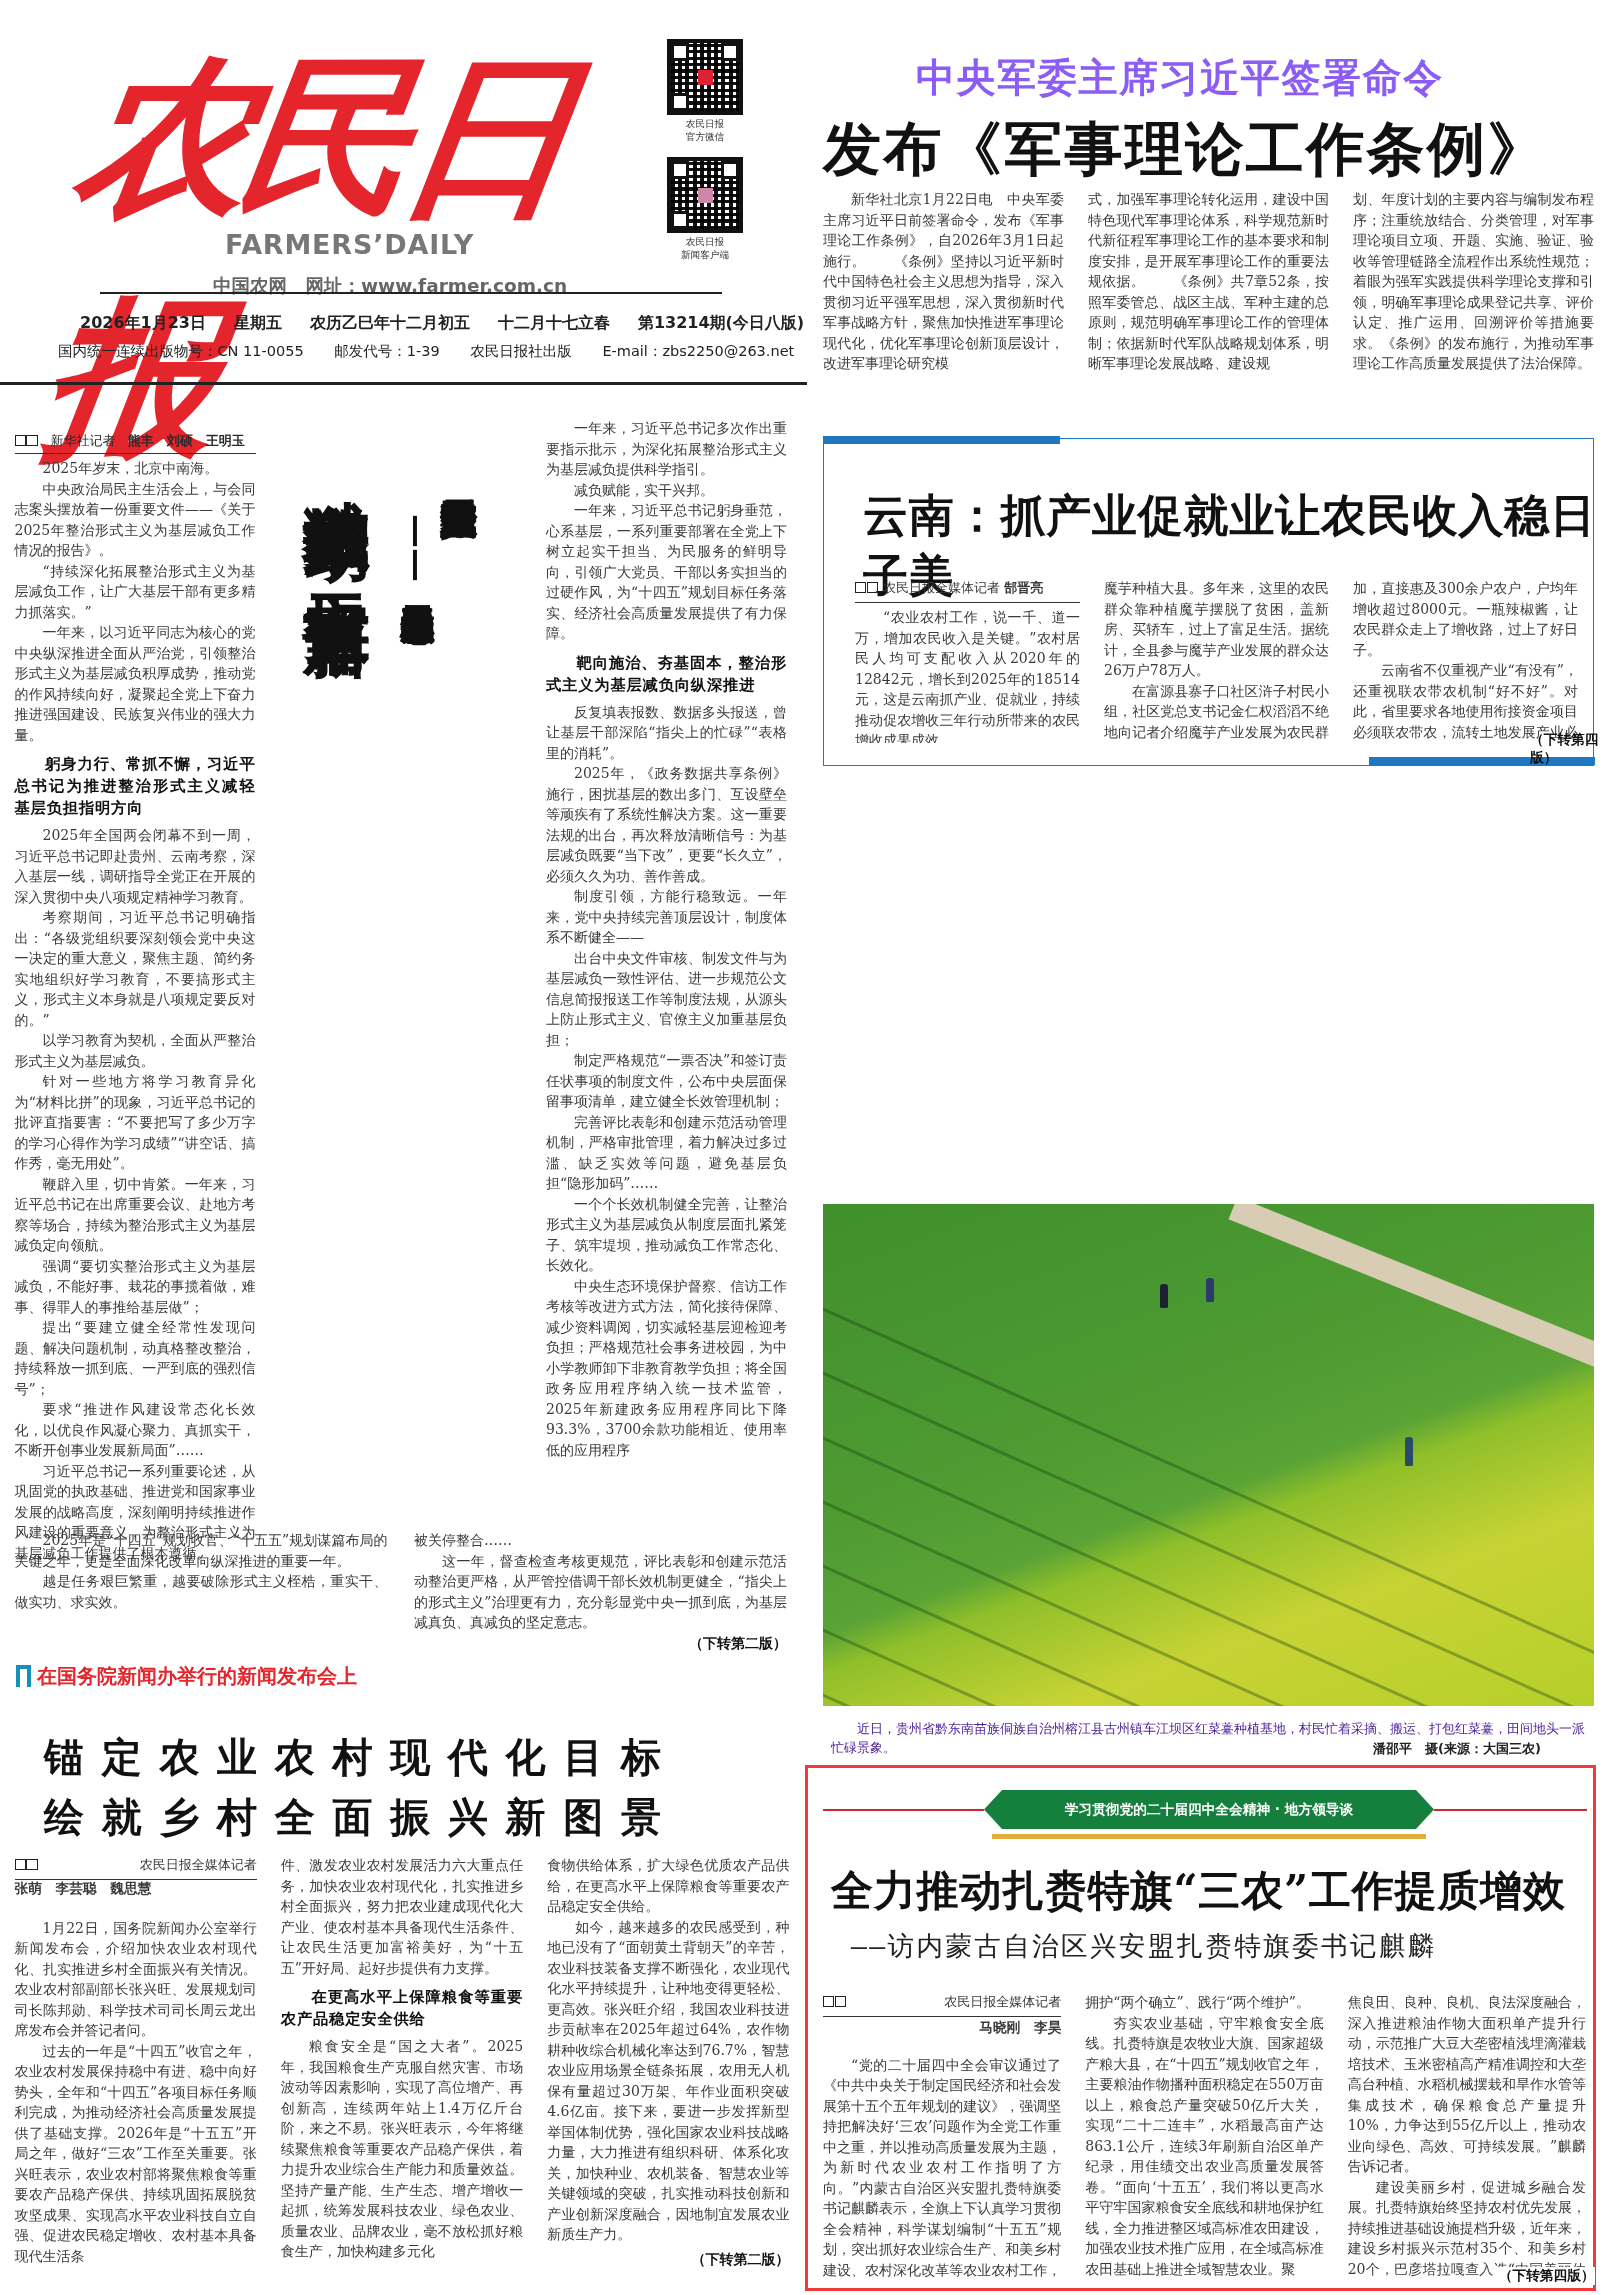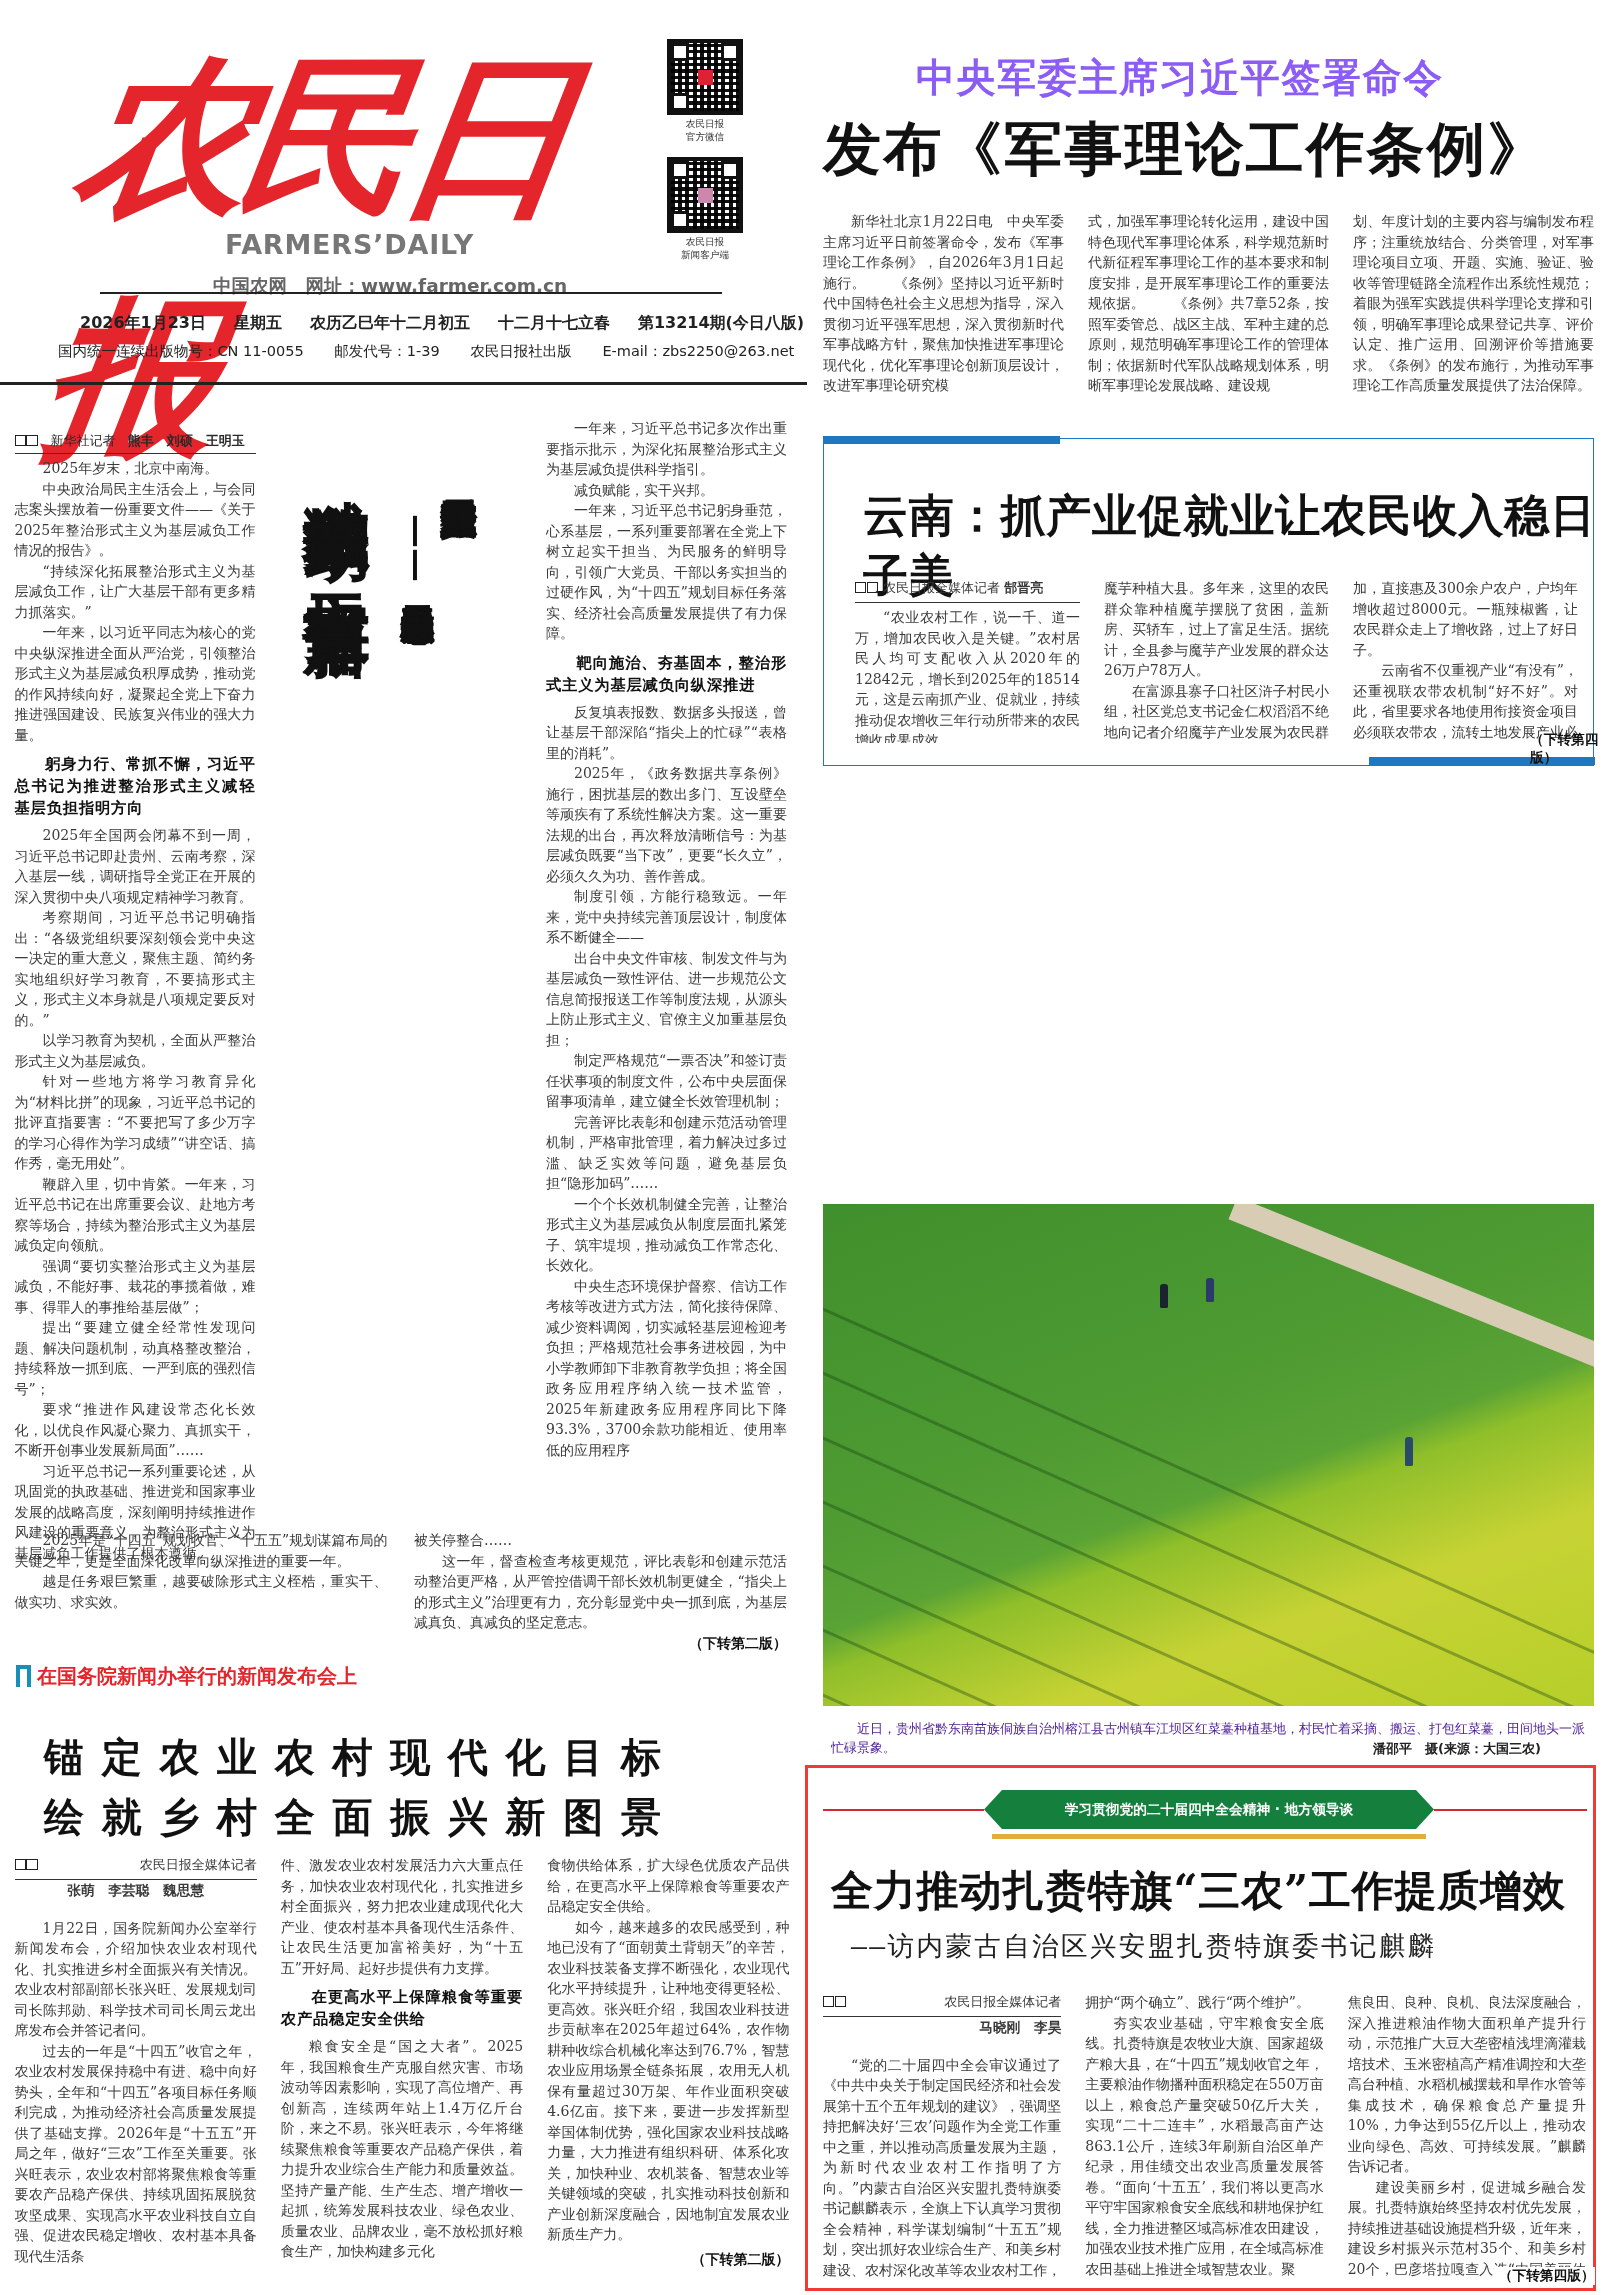--- a/index.html
+++ b/index.html
@@ -103,21 +103,21 @@
 <div class="abs pub-line sans">
   <span>国内统一连续出版物号：CN 11-0055</span>
   <span>邮发代号：1-39</span>
   <span>农民日报社出版</span>
   <span>E-mail：zbs2250@263.net</span>
 </div>
 <div class="abs rule" style="left:0;top:382px;width:807px;height:3.2px;"></div>
 
 <div class="abs lead-kicker">中央军委主席习近平签署命令</div>
 <div class="abs lead-title">发布《军事理论工作条例》</div>
-<div class="abs col3 body-text" style="left:823px;top:211px;width:771px;height:197px;overflow:hidden;text-indent:0;">
+<div class="abs col3 body-text" style="left:823px;top:189px;width:771px;height:197px;overflow:hidden;text-indent:0;">
   <div style="text-indent:2em;">新华社北京1月22日电　中央军委主席习近平日前签署命令，发布《军事理论工作条例》，自2026年3月1日起施行。　　《条例》坚持以习近平新时代中国特色社会主义思想为指导，深入贯彻习近平强军思想，深入贯彻新时代军事战略方针，聚焦加快推进军事理论现代化，优化军事理论创新顶层设计，改进军事理论研究模</div>
   <div>式，加强军事理论转化运用，建设中国特色现代军事理论体系，科学规范新时代新征程军事理论工作的基本要求和制度安排，是开展军事理论工作的重要法规依据。　　《条例》共7章52条，按照军委管总、战区主战、军种主建的总原则，规范明确军事理论工作的管理体制；依据新时代军队战略规划体系，明晰军事理论发展战略、建设规</div>
   <div>划、年度计划的主要内容与编制发布程序；注重统放结合、分类管理，对军事理论项目立项、开题、实施、验证、验收等管理链路全流程作出系统性规范；着眼为强军实践提供科学理论支撑和引领，明确军事理论成果登记共享、评价认定、推广运用、回溯评价等措施要求。《条例》的发布施行，为推动军事理论工作高质量发展提供了法治保障。</div>
 </div>
 
 <div class="abs" style="left:14.5px;top:432px;width:241px;">
   <div class="byline">
     <span class="box"></span><span class="box"></span>
     <span style="margin-left:8px;">新华社记者</span>
     <span class="bold sans" style="margin-left:8px;">熊丰　刘硕　王明玉</span>
@@ -222,21 +222,21 @@
 <div class="abs pc-title">
   <div>锚定农业农村现代化目标</div>
   <div>绘就乡村全面振兴新图景</div>
 </div>
 <div class="abs col3 body-text" style="left:14.5px;top:1855px;width:775px;">
   <div>
     <div class="byline">
       <span class="box"></span><span class="box"></span>
       <span style="float:right;">农民日报全媒体记者</span>
     </div>
-    <div class="bold sans" style="text-align:center;font-size:13.7px;margin-bottom:17.7px;">张萌　李芸聪　魏思慧</div>
+    <div class="bold sans" style="text-align:left;font-size:13.7px;margin-bottom:17.7px;font-family:Liberation Mono, monospace;">张萌　李芸聪　魏思慧</div>
     <p>1月22日，国务院新闻办公室举行新闻发布会，介绍加快农业农村现代化、扎实推进乡村全面振兴有关情况。农业农村部副部长张兴旺、发展规划司司长陈邦勋、科学技术司司长周云龙出席发布会并答记者问。</p>
     <p>过去的一年是“十四五”收官之年，农业农村发展保持稳中有进、稳中向好势头，全年和“十四五”各项目标任务顺利完成，为推动经济社会高质量发展提供了基础支撑。2026年是“十五五”开局之年，做好“三农”工作至关重要。张兴旺表示，农业农村部将聚焦粮食等重要农产品稳产保供、持续巩固拓展脱贫攻坚成果、实现高水平农业科技自立自强、促进农民稳定增收、农村基本具备现代生活条</p>
   </div>
   <div>
     <p style="text-indent:0;">件、激发农业农村发展活力六大重点任务，加快农业农村现代化，扎实推进乡村全面振兴，努力把农业建成现代化大产业、使农村基本具备现代生活条件、让农民生活更加富裕美好，为“十五五”开好局、起好步提供有力支撑。</p>
     <div class="subhead ind">在更高水平上保障粮食等重要农产品稳定安全供给</div>
     <p>粮食安全是“国之大者”。2025年，我国粮食生产克服自然灾害、市场波动等因素影响，实现了高位增产、再创新高，连续两年站上1.4万亿斤台阶，来之不易。张兴旺表示，今年将继续聚焦粮食等重要农产品稳产保供，着力提升农业综合生产能力和质量效益。坚持产量产能、生产生态、增产增收一起抓，统筹发展科技农业、绿色农业、质量农业、品牌农业，毫不放松抓好粮食生产，加快构建多元化</p>
   </div>
   <div>
     <p style="text-indent:0;">食物供给体系，扩大绿色优质农产品供给，在更高水平上保障粮食等重要农产品稳定安全供给。</p>

